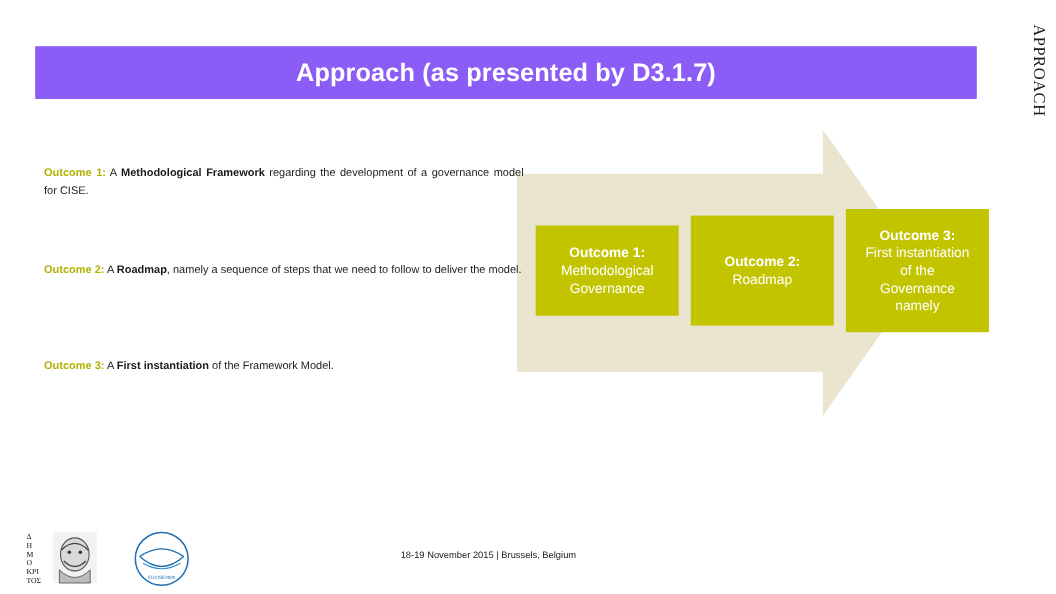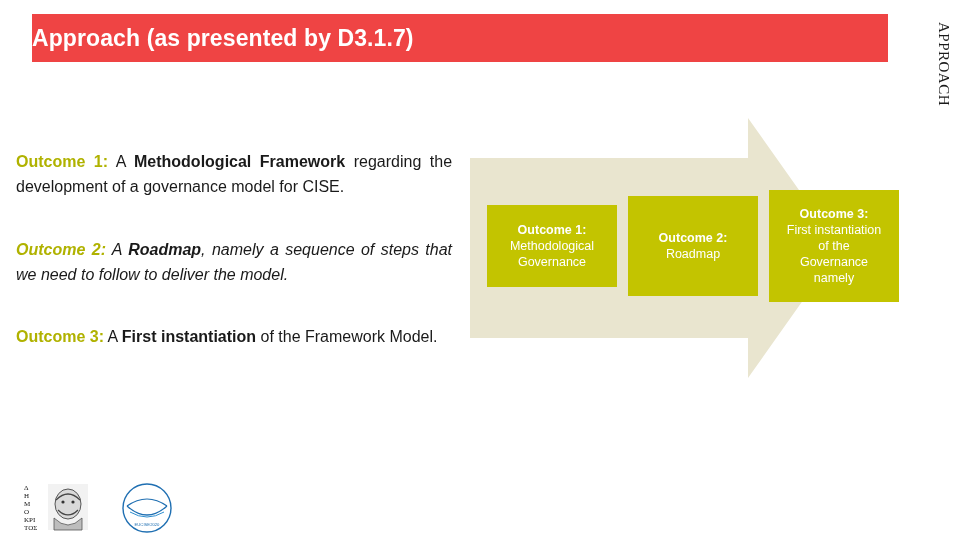--- a/index.html
+++ b/index.html
@@ -38,56 +38,57 @@
     color: #1a1a1a;
     font-variant: small-caps;
     text-transform: uppercase;
     white-space: nowrap;
   }
 
   
   #title-bar {
     position: absolute;
     left: 32px;
-    top: 14px;
+    top: 42px;
     width: 856px;
     height: 48px;
-    background: #ef4444;
+    background: #8b5cf6;
     display: flex;
     align-items: center;
+    justify-content: center;
   }
   #title-text {
     color: #ffffff;
     font-size: 23px;
     font-weight: bold;
     font-family: "Liberation Sans", sans-serif;
     letter-spacing: 0.1px;
   }
 
   
   .body-para {
     position: absolute;
-    left: 16px;
+    left: 40px;
     width: 436px;
-    font-size: 16px;
+    font-size: 10px;
     line-height: 1.55;
     color: #1a1a1a;
     text-align: justify;
     text-justify: inter-word;
   }
   .outcome-key {
     color: #b0b200;
     font-weight: bold;
   }
   .bold {
     font-weight: bold;
     color: #1a1a1a;
   }
   #para-1 { top: 150px; }
-  #para-2 { top: 238px; font-style: italic; }
+  #para-2 { top: 238px; }
   #para-3 { top: 325px; }
 
   
   #arrow-wrap {
     position: absolute;
     left: 470px;
     top: 118px;
     width: 460px;
     height: 260px;
   }
@@ -229,13 +230,14 @@
 
 <svg id="logo-right" viewBox="0 0 74 52">
   <circle cx="37" cy="26" r="24" fill="#ffffff" stroke="#1f6fb2" stroke-width="1.4"></circle>
   <path d="M17 24 Q37 10 57 24" fill="none" stroke="#1f6fb2" stroke-width="1.2"></path>
   <path d="M17 24 Q37 42 57 24" fill="none" stroke="#1f6fb2" stroke-width="1.2"></path>
   <path d="M20 30 Q37 40 54 30" fill="none" stroke="#2f8fd0" stroke-width="1"></path>
   <text x="37" y="44" text-anchor="middle" font-family="'Liberation Sans', sans-serif" font-size="4.2" fill="#1f6fb2">EUCISE2020</text>
 </svg>
 
 <div id="footer">
+  <div>18-19 November 2015 | Brussels, Belgium</div>
 </div>
 
 </body></html>

